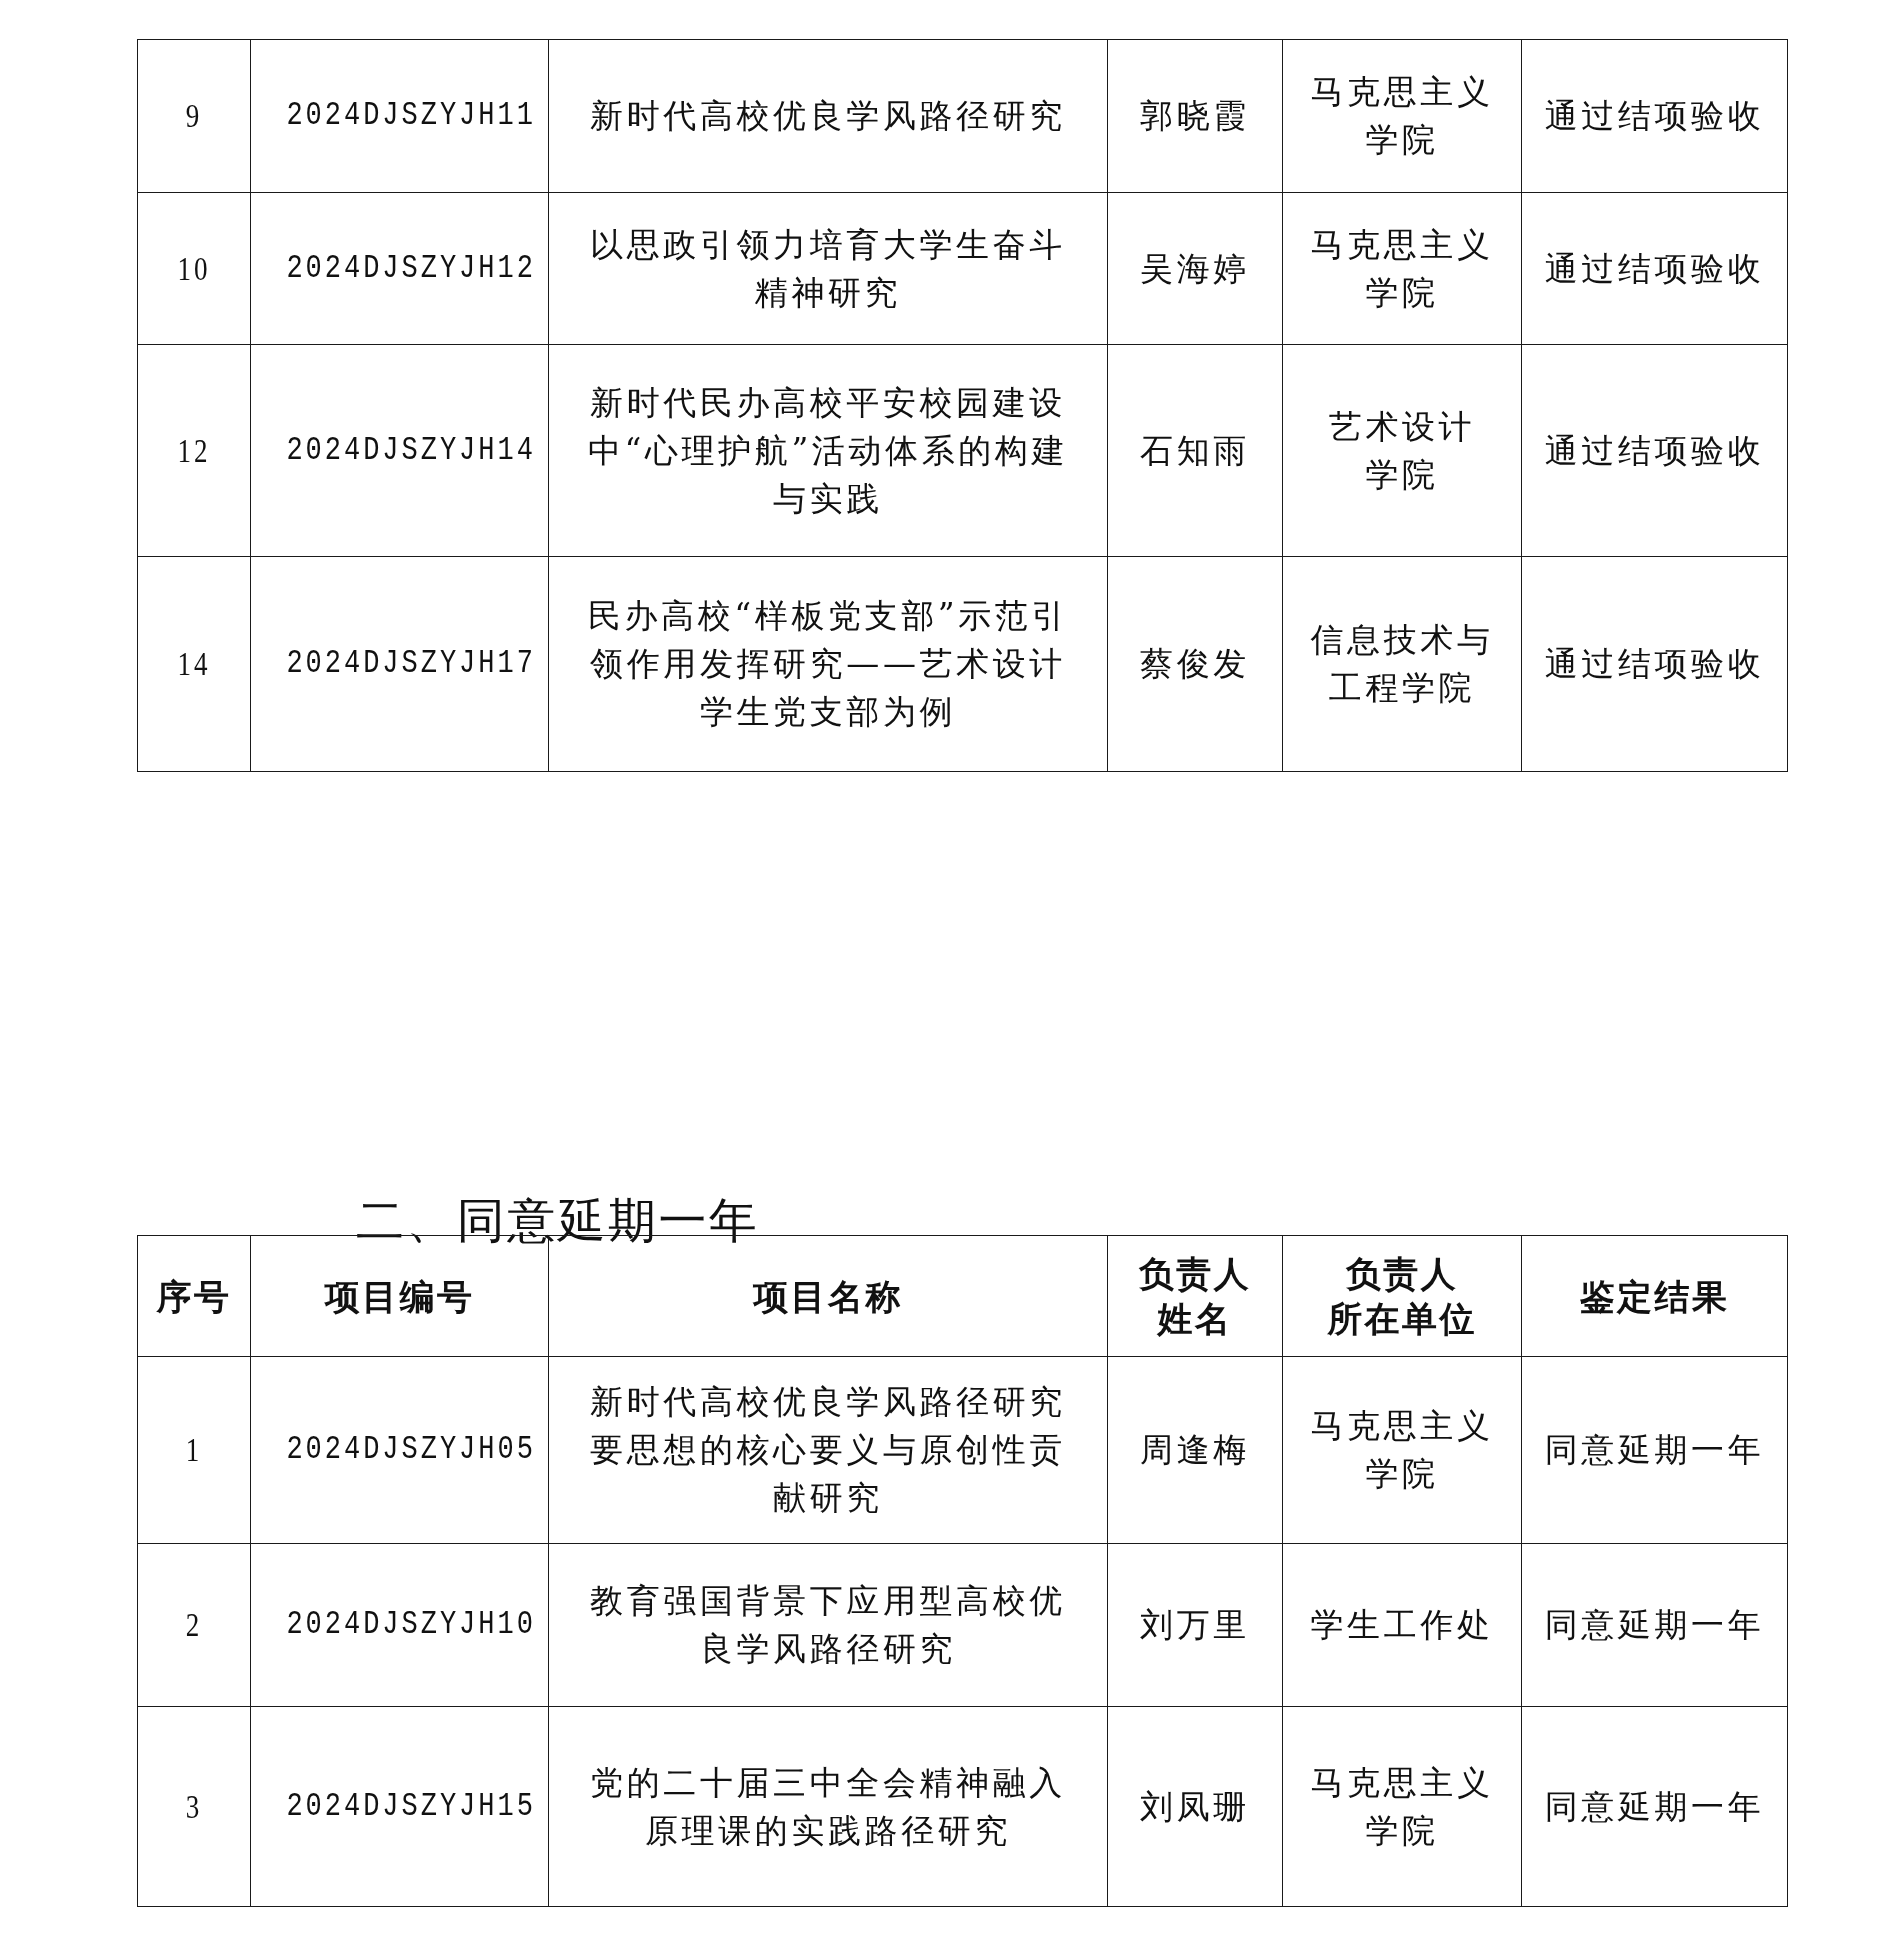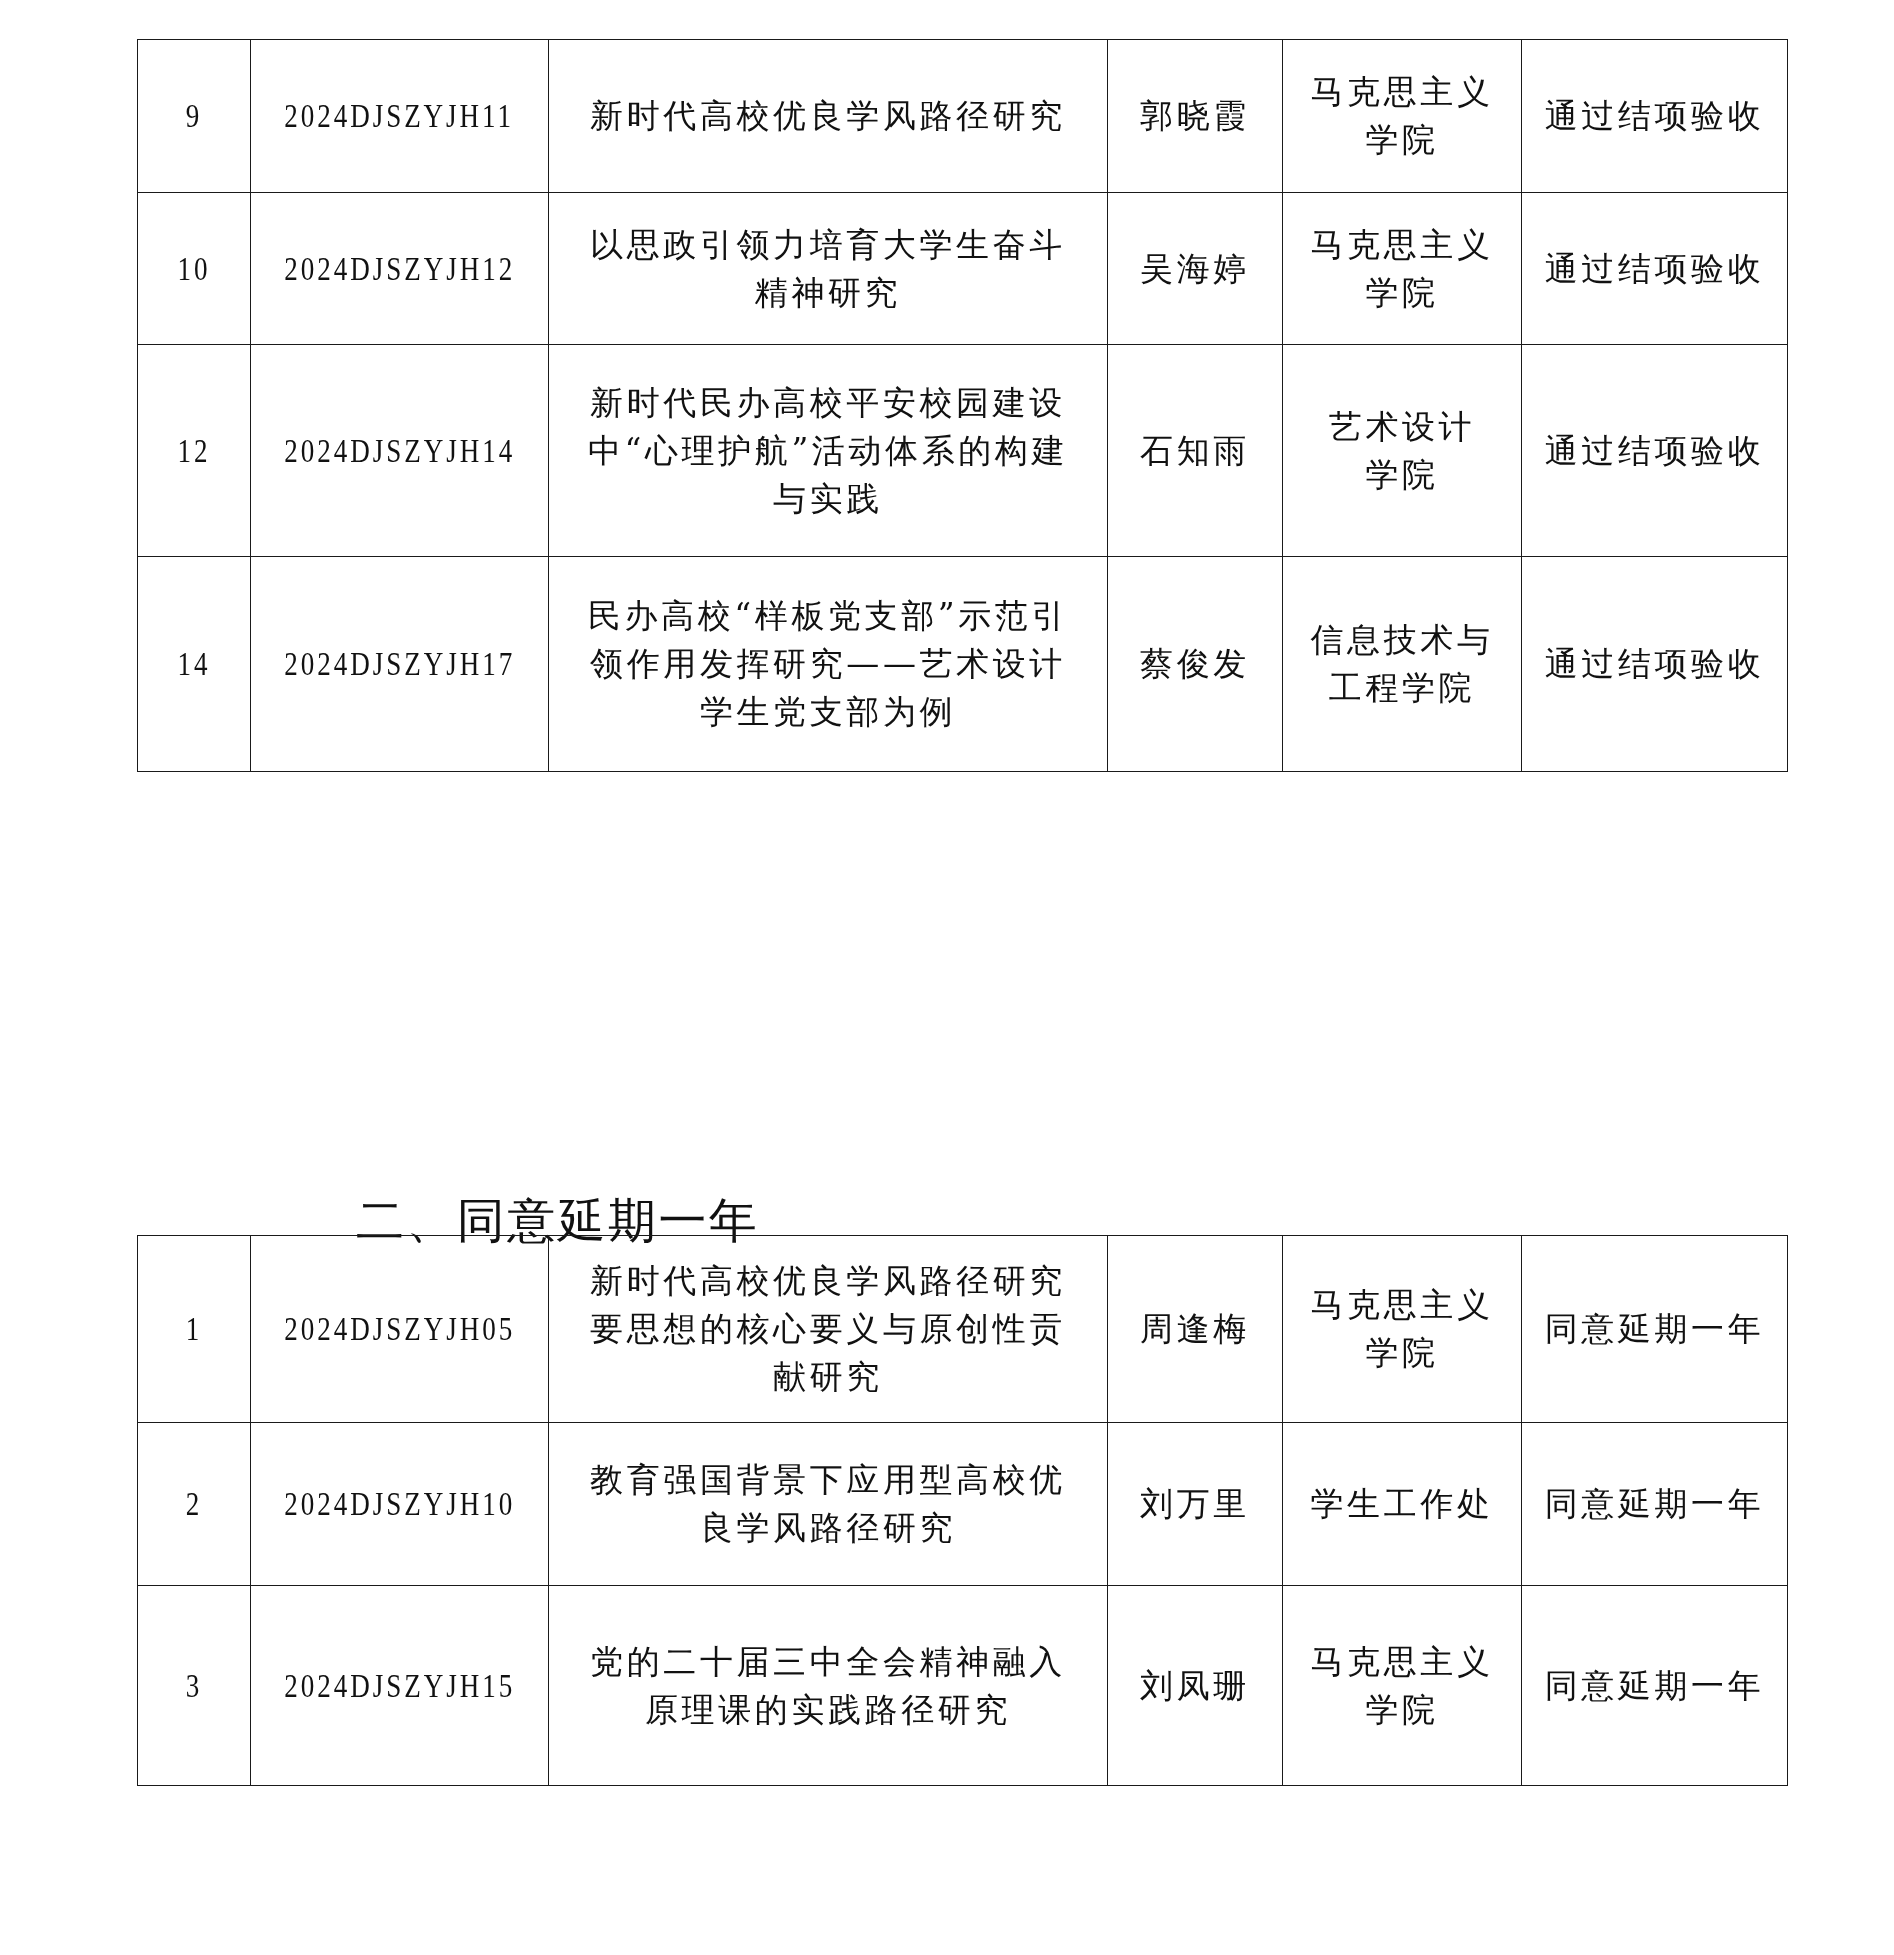--- a/index.html
+++ b/index.html
@@ -2,21 +2,21 @@
 <html style="font-size:9.5px"><head>
 <meta charset="utf-8">
 <style>
   html, body { margin:0; padding:0; background:#ffffff; }
   body { width:1894px; height:1955px; position:relative; overflow:hidden;
          font-family:"DejaVu Serif","Liberation Serif",serif; color:#111; }
   table.grid { position:absolute; left:137px; width:1649px; border-collapse:collapse; table-layout:fixed; }
   table.grid td { border:1.8px solid #1a1a1a; text-align:center; vertical-align:middle; padding:0 8.4px;
                   font-size:33px; line-height:48px; letter-spacing:3.6px; }
   td.num { font-family:"Liberation Serif","DejaVu Serif",serif; font-size:35px; letter-spacing:1.2px; }
-  td.code { font-family:Liberation Serif, serif; font-size:35px; letter-spacing:4.2px; transform-origin:center; }
+  td.code { font-family:Liberation Mono, monospace; font-size:35px; letter-spacing:4.2px; transform-origin:center; }
   td.code span, td.num span { display:inline-block; transform:scaleX(0.82); }
   td.title { padding:0 15.5px; }
   tr.head td { font-weight:bold; font-size:35px; line-height:45px; letter-spacing:2.4px; }
   #t1 { top:39px; }
   #t2 { top:1235px; }
   .heading { position:absolute; left:356px; top:1187px; font-family:"DejaVu Sans","Liberation Sans",sans-serif;
              font-weight:normal; font-size:48px; letter-spacing:2.4px; line-height:66px; }
   .line { display:block; }
 </style>
 </head>
@@ -97,20 +97,34 @@
 <table class="grid" id="t2">
   <colgroup>
     <col style="width:113px">
       <col style="width:298px">
       <col style="width:559px">
     <col style="width:175px">
       <col style="width:239px">
       <col style="width:266px">
   </colgroup>
   <tbody>
+    <tr class="head" style="height:121px">
+      <td>序号</td>
+      <td>项目编号</td>
+      <td>项目名称</td>
+      <td>
+          <span class="line">负责人</span>
+          <span class="line">姓名</span>
+        </td>
+      <td>
+          <span class="line">负责人</span>
+          <span class="line">所在单位</span>
+        </td>
+      <td>鉴定结果</td>
+    </tr>
     <tr style="height:187px">
       <td class="num"><span>1</span></td>
       <td class="code"><span>2024DJSZYJH05</span></td>
       <td class="title">
           <span class="line">新时代高校优良学风路径研究</span>
           <span class="line">要思想的核心要义与原创性贡</span>
           <span class="line">献研究</span>
         </td>
       <td>周逢梅</td>
       <td>

